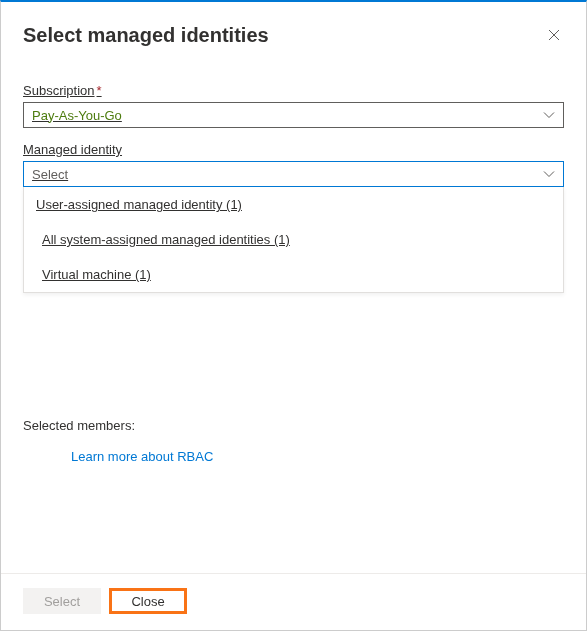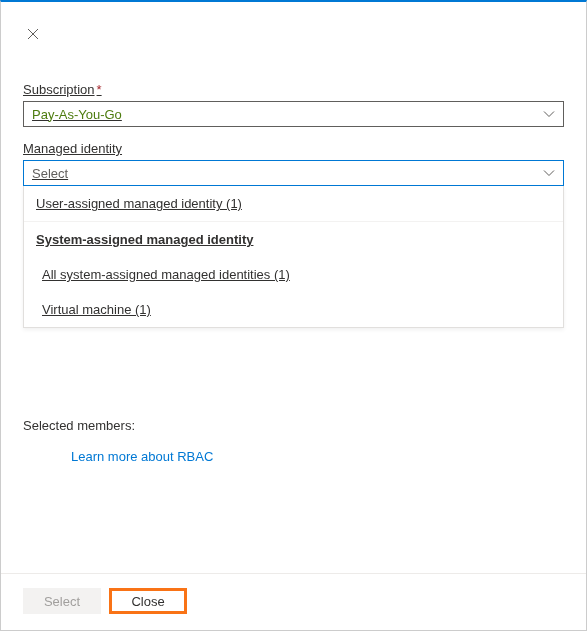--- a/index.html
+++ b/index.html
@@ -150,20 +150,21 @@
       background: #f3f2f1;
       border: 1px solid #f3f2f1;
       color: #a19f9d;
       cursor: default;
     }
   </style>
 </head>
 <body>
 
 <div class="header">
+  <h1>Select managed identities</h1>
   <div class="close-x">
     <svg width="12" height="12" viewBox="0 0 12 12">
         <path d="M1 1 L11 11 M11 1 L1 11" stroke="#605e5c" stroke-width="1" fill="none"></path>
       </svg>
   </div>
 </div>
 
 <div class="content">
   <div class="field-group">
     <label class="field-label">
@@ -185,21 +186,20 @@
       <span>Select</span>
       <span class="chev">
         <svg width="12" height="8" viewBox="0 0 12 8">
             <path d="M1 1.5 L6 6.5 L11 1.5" stroke="#605e5c" stroke-width="1" fill="none"></path>
           </svg>
       </span>
     </div>
 
     <div class="dropdown-panel">
       <div class="dropdown-item">User-assigned managed identity (1)</div>
-      <div class="dropdown-header">System-assigned managed identity</div>
       <div class="dropdown-item indent">All system-assigned managed identities (1)</div>
       <div class="dropdown-item indent">Virtual machine (1)</div>
     </div>
   </div>
 </div>
 
 <div class="selected-section">
   <div class="selected-title">Selected members:</div>
   <a class="learn-link">Learn more about RBAC</a>
 </div>

